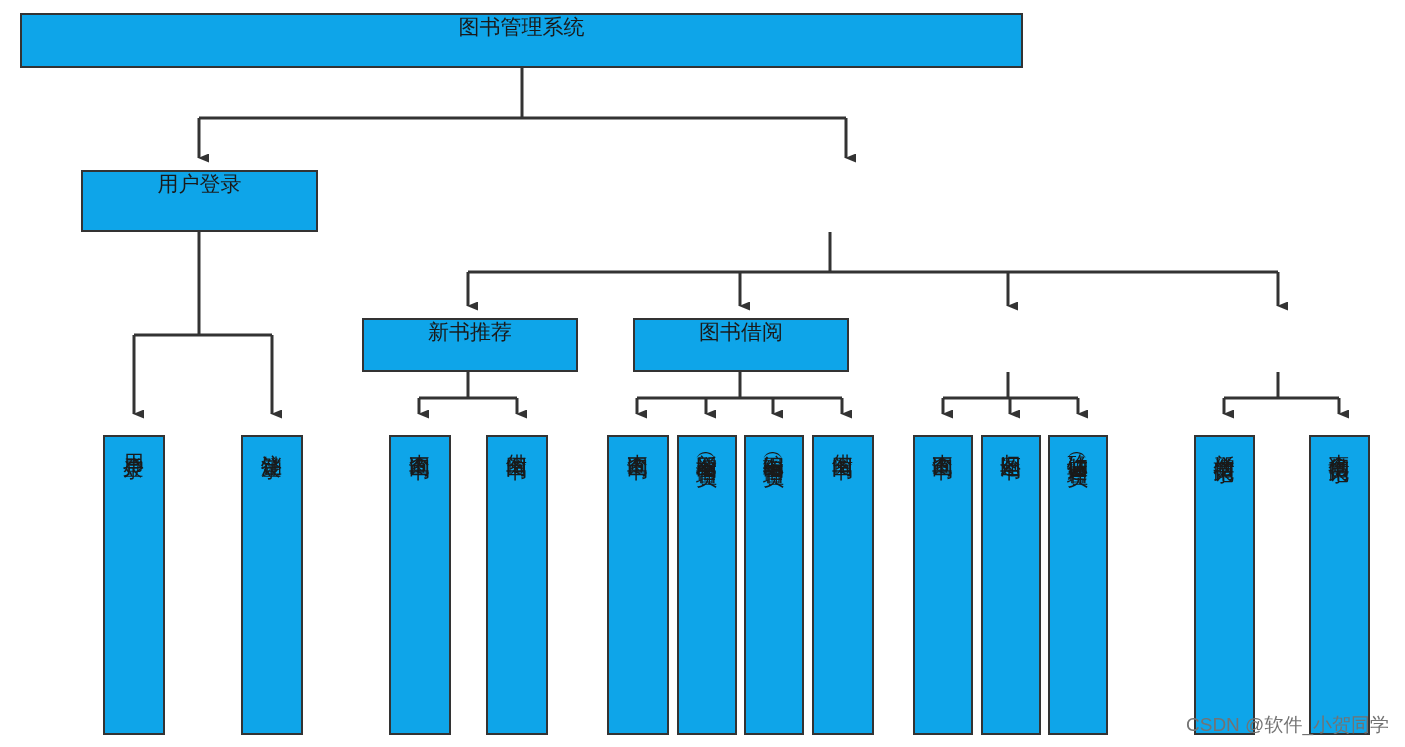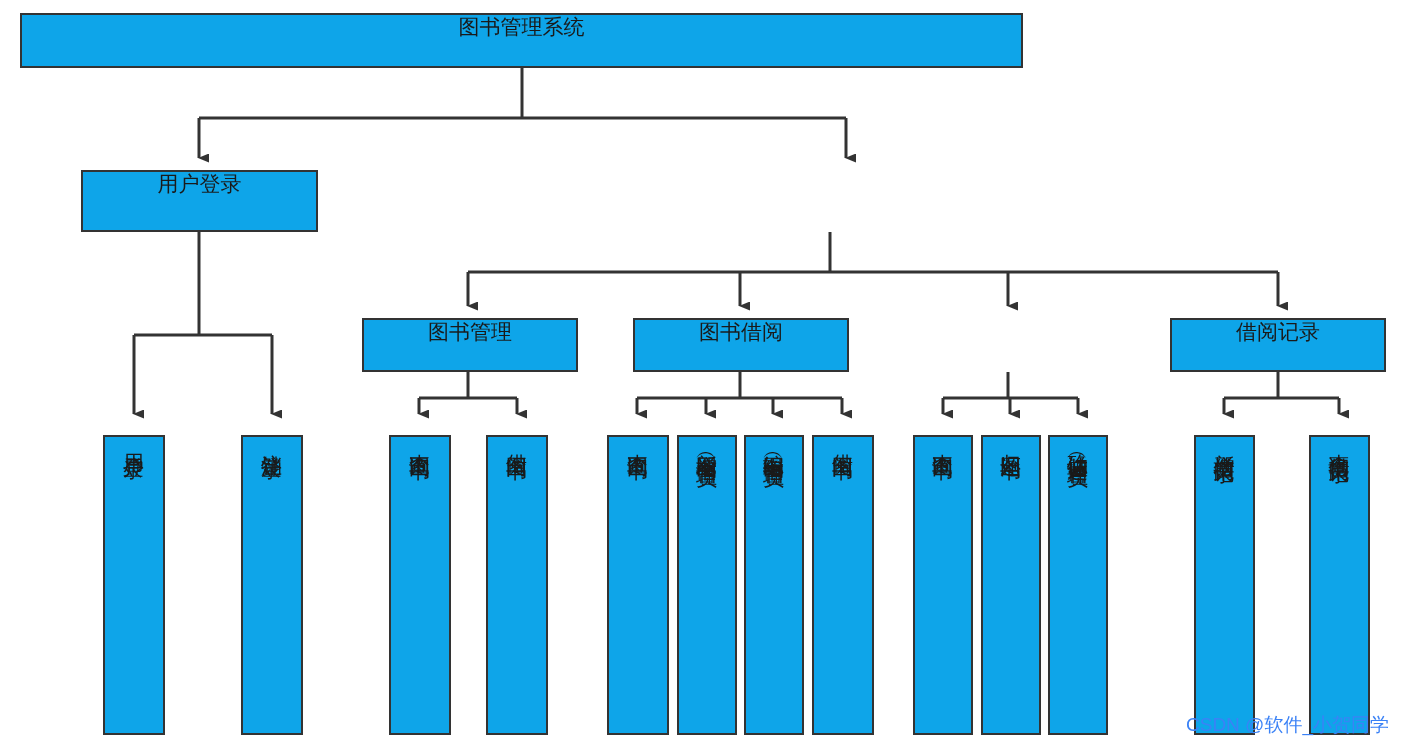--- a/index.html
+++ b/index.html
@@ -54,21 +54,21 @@
     line-height: 1;
   }
   .node-label {
     white-space: nowrap;
   }
   .watermark {
     position: absolute;
     left: 1186px;
     top: 712px;
     font-size: 19px;
-    color: #3b82f6;
+    color: #737373;
     white-space: nowrap;
     z-index: 3;
     font-family: "Liberation Sans", "DejaVu Sans", sans-serif;
   }
 </style>
 </head>
 <body>
 
 <div id="diagram-root">
 
@@ -124,27 +124,24 @@
 
   <div class="node horiz" style="left:20px; top:13px; width:1003px; height:55px;">
     <span class="node-label">图书管理系统</span>
   </div>
 
   <div class="node horiz" style="left:81px; top:170px; width:237px; height:62px;">
     <span class="node-label">用户登录</span>
   </div>
 
   <div class="node horiz" style="left:362px; top:318px; width:216px; height:54px;">
-    <span class="node-label">图书管理</span>
+    <span class="node-label">新书推荐</span>
   </div>
   <div class="node horiz" style="left:633px; top:318px; width:216px; height:54px;">
     <span class="node-label">图书借阅</span>
-  </div>
-  <div class="node horiz" style="left:1170px; top:318px; width:216px; height:54px;">
-    <span class="node-label">借阅记录</span>
   </div>
 
   <div class="node vert" style="left:103px; top:435px; width:62px; height:300px;">
     <span class="vtext">用户登录</span>
   </div>
   <div class="node vert" style="left:241px; top:435px; width:62px; height:300px;">
     <span class="vtext">注销登录</span>
   </div>
 
   <div class="node vert" style="left:389px; top:435px; width:62px; height:300px;">

